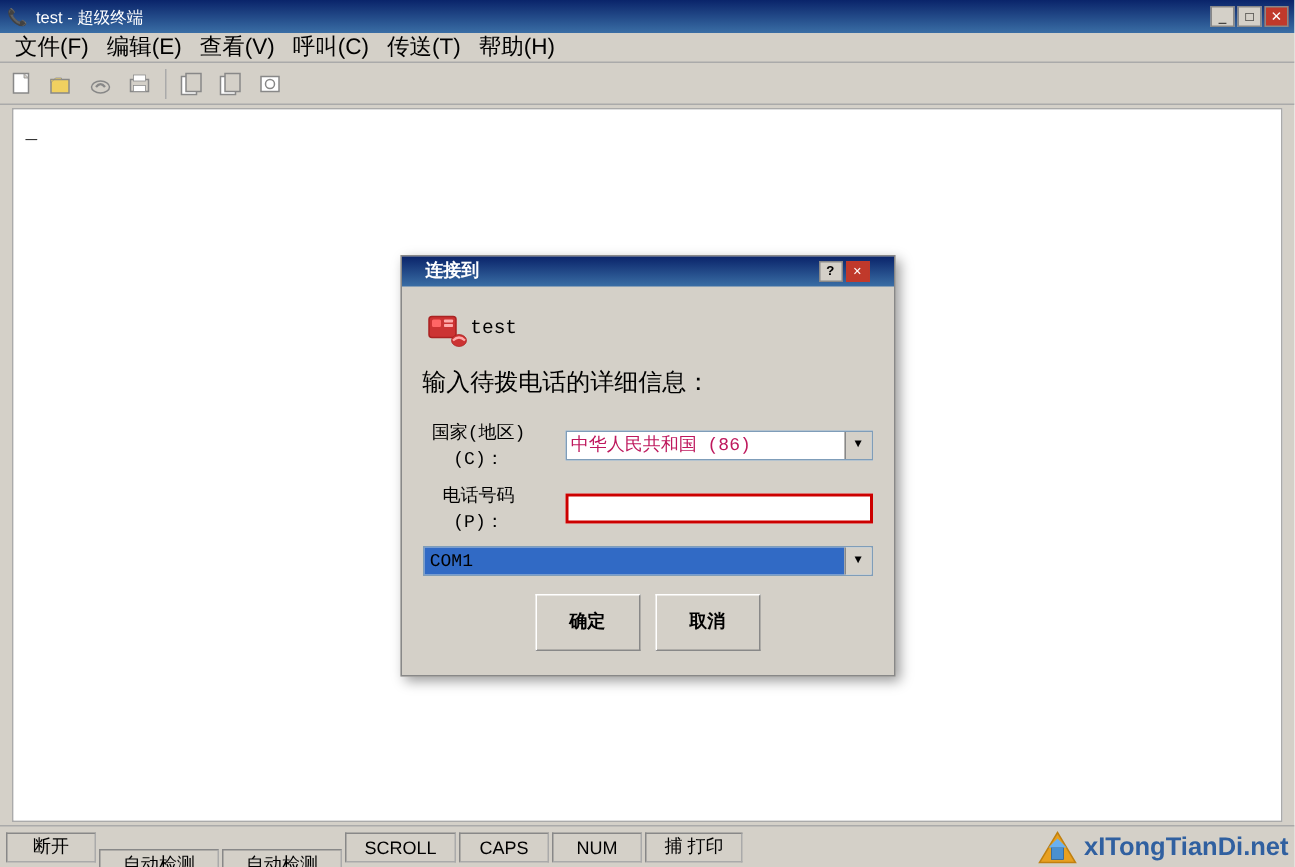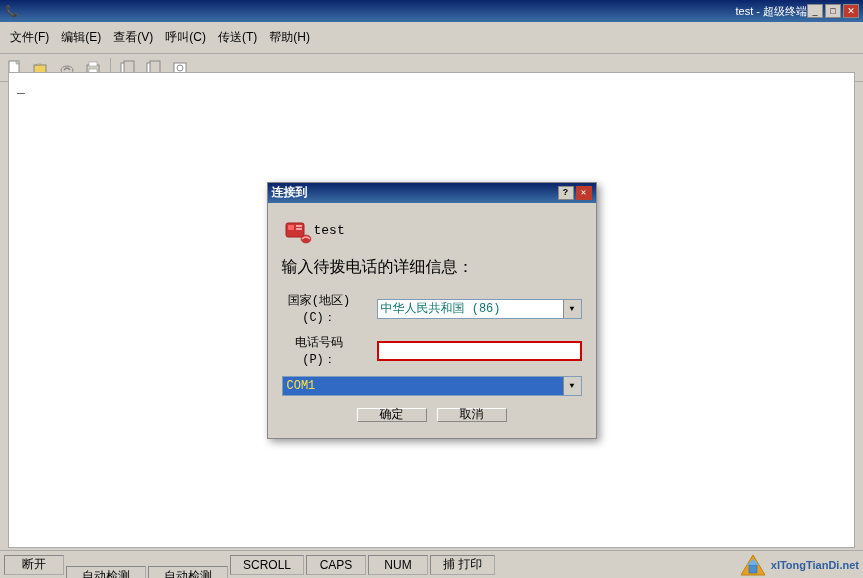--- a/index.html
+++ b/index.html
@@ -26,21 +26,20 @@
     .title-bar-icon {
       width: 16px;
       height: 16px;
       margin-right: 4px;
       display: flex;
       align-items: center;
       justify-content: center;
     }
     .title-bar-text {
       flex: 1;
-      text-align: right;
     }
     .title-bar-buttons {
       display: flex;
       gap: 2px;
     }
     .title-bar-btn {
       width: 16px;
       height: 14px;
       background: #d4d0c8;
       border: 1px solid #888;
@@ -48,26 +47,26 @@
       align-items: center;
       justify-content: center;
       font-size: 9px;
       cursor: pointer;
       color: black;
     }
 
     
     .menu-bar {
       background: #d4d0c8;
-      height: 32px;
+      height: 20px;
       display: flex;
       align-items: center;
       padding: 0 4px;
       border-bottom: 1px solid #aaa;
-      font-size: 12px;
+      font-size: 15px;
     }
     .menu-item {
       padding: 1px 6px;
       cursor: pointer;
     }
 
     
     .toolbar {
       background: #d4d0c8;
       height: 28px;
@@ -133,21 +132,21 @@
       border: 1px solid #888;
       box-shadow: 3px 3px 8px rgba(0,0,0,0.4);
       width: 330px;
     }
 
     .dialog-title-bar {
       background: linear-gradient(to bottom, #0a246a, #3a6ea5);
       height: 20px;
       display: flex;
       align-items: center;
-      padding: 0 4px;
+      padding: 0 16px;
       color: white;
       font-size: 12px;
     }
     .dialog-title-text {
       flex: 1;
       font-weight: bold;
     }
     .dialog-title-btns {
       display: flex;
       gap: 2px;
@@ -231,21 +230,21 @@
       height: 20px;
       border: 1px solid #7f9db9;
       background: white;
       position: relative;
     }
     .select-value {
       flex: 1;
       padding: 1px 3px;
       font-size: 12px;
       background: #316ac5;
-      color: #fde047;
+      color: #000000;
       height: 100%;
       display: flex;
       align-items: center;
       padding-left: 4px;
     }
     .select-arrow {
       width: 18px;
       height: 100%;
       background: #d4d0c8;
       border-left: 1px solid #888;
@@ -262,21 +261,21 @@
       width: 100%;
       height: 20px;
       border: 1px solid #7f9db9;
       background: white;
       position: relative;
     }
     .country-value {
       flex: 1;
       padding: 1px 3px;
       font-size: 12px;
-      color: #0f766e;
+      color: #be185d;
       height: 100%;
       display: flex;
       align-items: center;
     }
     .country-arrow {
       width: 18px;
       height: 100%;
       background: #d4d0c8;
       border-left: 1px solid #888;
       display: flex;
@@ -288,30 +287,31 @@
 
     .dialog-buttons {
       display: flex;
       justify-content: center;
       gap: 10px;
       margin-top: 12px;
       padding-bottom: 4px;
     }
     .dialog-btn {
       width: 70px;
-      height: 14px;
+      height: 38px;
       background: #d4d0c8;
       border: 1px solid #888;
       border-top-color: #fff;
       border-left-color: #fff;
       font-size: 12px;
       cursor: pointer;
       display: flex;
       align-items: center;
       justify-content: center;
+      font-weight: bold;
     }
 
     
     .status-bar {
       position: absolute;
       bottom: 0;
       left: 0;
       right: 0;
       height: 28px;
       background: #d4d0c8;
@@ -495,15 +495,15 @@
   <div class="status-item">NUM</div>
   <div class="status-item">捕 打印</div>
   <div style="flex:1"></div>
 
   <div style="display:flex;align-items:center;gap:4px;">
     <svg width="28" height="24" viewBox="0 0 28 24">
       <polygon points="14,2 26,22 2,22" fill="#e8a020" stroke="#c08010" stroke-width="1"></polygon>
       <rect x="10" y="12" width="8" height="8" fill="#4a90d0" stroke="#2060a0" stroke-width="0.5"></rect>
       <polygon points="8,12 14,6 20,12" fill="#6ab0f0"></polygon>
     </svg>
-    <span class="watermark-text" style="color:#3060a0;font-weight:bold;font-size:11px;">xITongTianDi.net</span>
+    <span class="watermark-text" style="color:#3060a0;font-weight:bold;font-size:17px;">xITongTianDi.net</span>
   </div>
 </div>
 
 </body></html>

